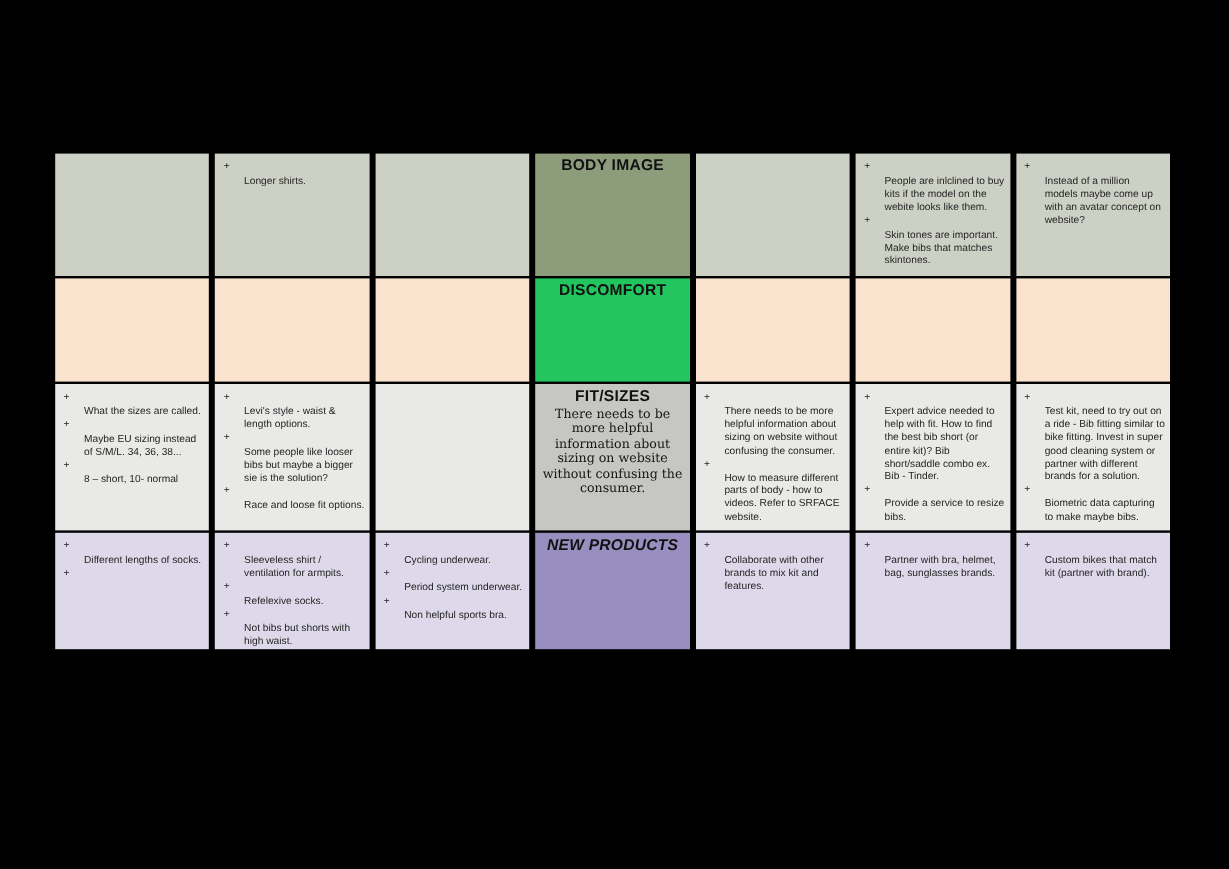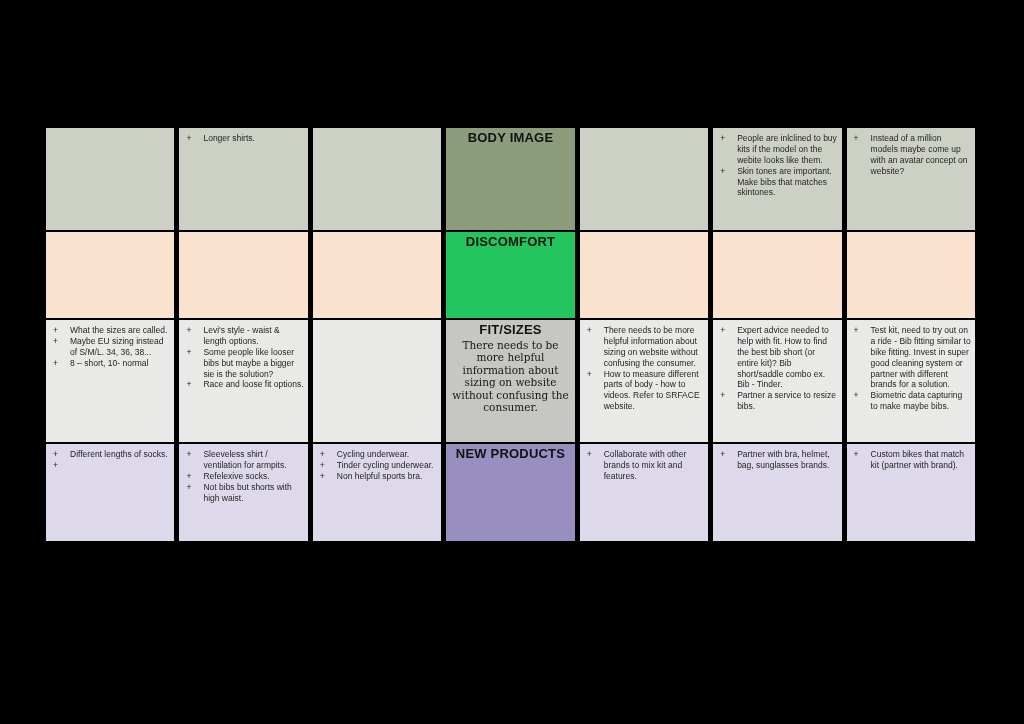--- a/index.html
+++ b/index.html
@@ -28,38 +28,38 @@
   }
   .cell { overflow: hidden; box-sizing: border-box; }
 
   .row1  { background: #cdd1c5; }
   .row1h { background: #8d9d7c; }
   .row2  { background: #f9e3cf; }
   .row2h { background: #22c55e; }
   .row3  { background: #e9e9e7; }
   .row3h { background: #c6c6c3; }
   .row4  { background: #ded9ea; }
-  .row4h { background: #988ec0; }
+  .row4h { background: #988ec0; font-style: italic; }
 
   ul.notes {
     list-style: none;
     margin: 0;
     padding: 5px 4px 0 7px;
   }
   .notes li {
     display: flex;
     font-size: 8.5px;
     line-height: 1.28;
     color: #242424;
   }
   .marker {
     flex: 0 0 17px;
     width: 17px;
   }
-  .note-text { flex: 1; }
+  .note-text { flex: 1; margin-top: 12px; }
 
   .header { text-align: center; padding-top: 2px; }
   .hlabel {
     font-size: 13px;
     font-weight: bold;
     color: #121212;
     letter-spacing: 0.2px;
   }
   .hnote {
     font-family: "DejaVu Serif", serif;
@@ -182,21 +182,21 @@
   </div>
 
   <div class="cell row3">
     <ul class="notes">
       <li>
         <span class="marker">+</span>
         <span class="note-text">Expert advice needed to help with fit. How to find the best bib short (or entire kit)? Bib short/saddle combo ex. Bib - Tinder.</span>
       </li>
       <li>
         <span class="marker">+</span>
-        <span class="note-text">Partner a service to resize bibs.</span>
+        <span class="note-text">Provide a service to resize bibs.</span>
       </li>
     </ul>
   </div>
 
   <div class="cell row3">
     <ul class="notes">
       <li>
         <span class="marker">+</span>
         <span class="note-text">Test kit, need to try out on a ride - Bib fitting similar to bike fitting. Invest in super good cleaning system or partner with different brands for a solution.</span>
       </li>
@@ -237,21 +237,21 @@
   </div>
 
   <div class="cell row4">
     <ul class="notes">
       <li>
         <span class="marker">+</span>
         <span class="note-text">Cycling underwear.</span>
       </li>
       <li>
         <span class="marker">+</span>
-        <span class="note-text">Tinder cycling underwear.</span>
+        <span class="note-text">Period system underwear.</span>
       </li>
       <li>
         <span class="marker">+</span>
         <span class="note-text">Non helpful sports bra.</span>
       </li>
     </ul>
   </div>
 
   <div class="cell row4h header">
     <div class="hlabel">NEW PRODUCTS</div>

